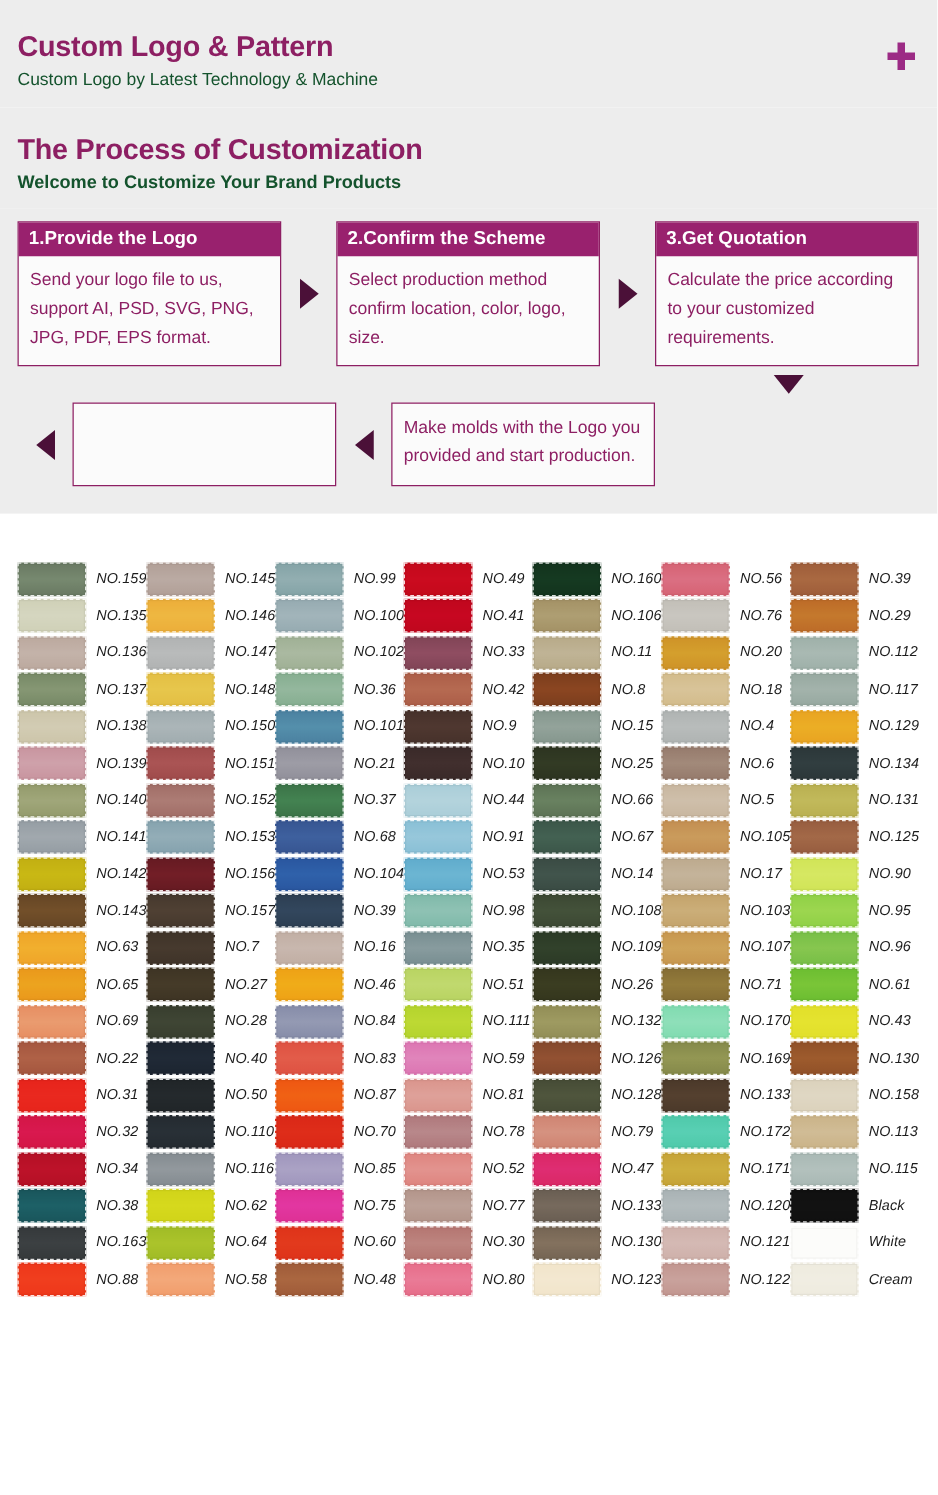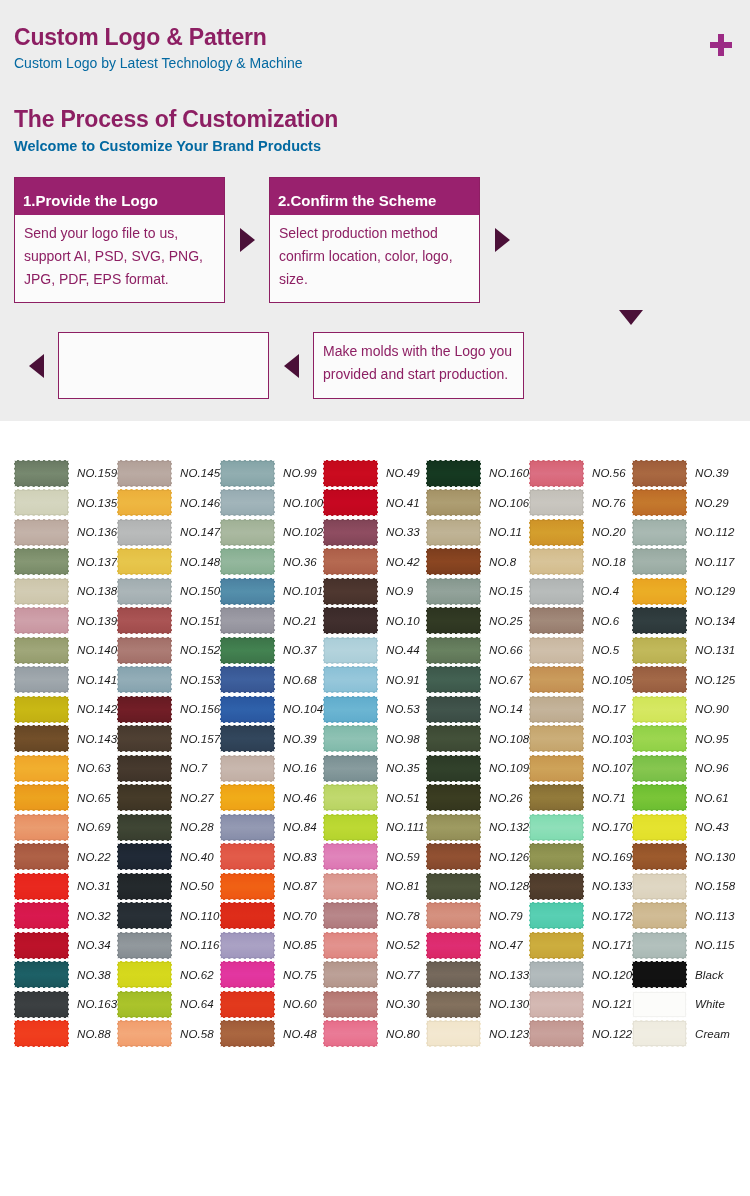--- a/index.html
+++ b/index.html
@@ -26,21 +26,21 @@
   .section-band.tight { padding-bottom: 12px; }
 
   .sec-title {
     color: #8d1f63;
     font-size: 23px;
     font-weight: bold;
     letter-spacing: -0.2px;
     line-height: 1.15;
   }
   .sec-sub {
-    color: #0369a1;
+    color: #14532d;
     font-size: 14.5px;
     font-weight: bold;
     margin-top: 5px;
     line-height: 1.2;
   }
   .sec-sub.light { font-weight: normal; font-size: 14px; }
 
   .plus-icon {
     position: absolute;
     right: 18px;
@@ -74,21 +74,21 @@
     border: 1px solid #8d1f63;
     background: #fbfbfb;
     display: flex;
     flex-direction: column;
   }
   .proc-head {
     background: #99216e;
     color: #ffffff;
     font-size: 15px;
     font-weight: bold;
-    padding: 14px 8px 6px 8px;
+    padding: 4px 8px 6px 8px;
     line-height: 1.15;
   }
   .proc-body {
     color: #8d1f63;
     font-size: 14px;
     line-height: 1.62;
     padding: 7px 9px 12px 9px;
     flex: 1;
   }
 
@@ -198,20 +198,24 @@
 
       <div class="proc-card">
         <div class="proc-head">2.Confirm the Scheme</div>
         <div class="proc-body">Select production method confirm location, color, logo, size.</div>
       </div>
 
       <div class="arrow-gap">
         <span class="tri-right"></span>
       </div>
 
+      <div class="proc-card">
+        <div class="proc-head">3.Get Quotation</div>
+        <div class="proc-body">Calculate the price according to your customized requirements.</div>
+      </div>
 
       <div class="tri-down-wrap">
         <span class="tri-down"></span>
       </div>
     </div>
 
     <div class="proc-row">
 
 
       <div class="arrow-gap">

